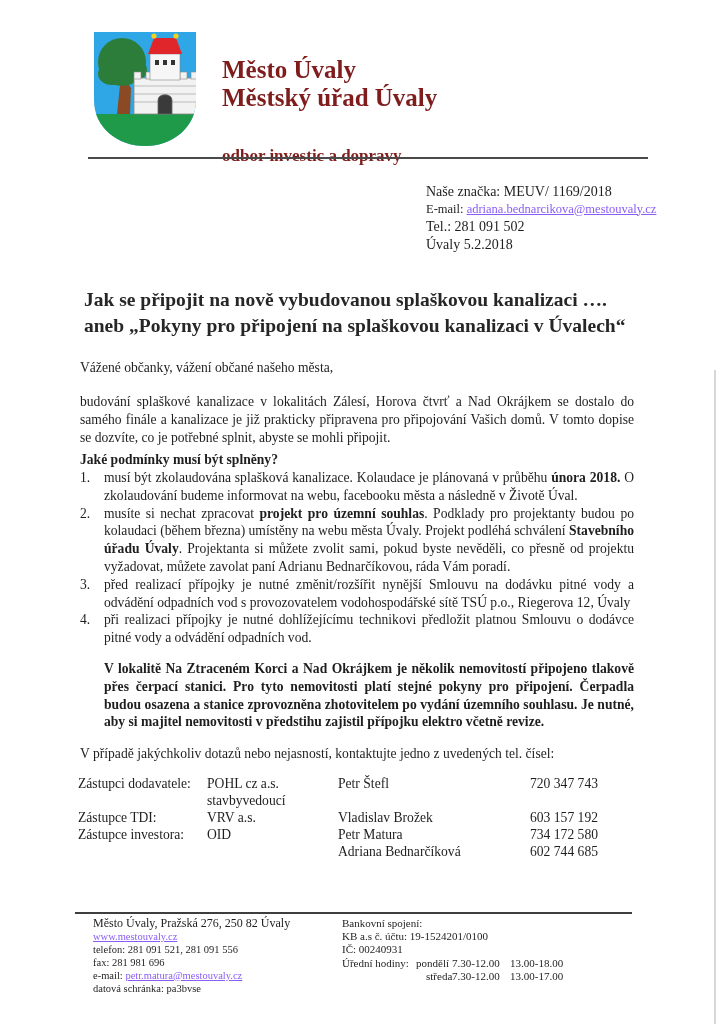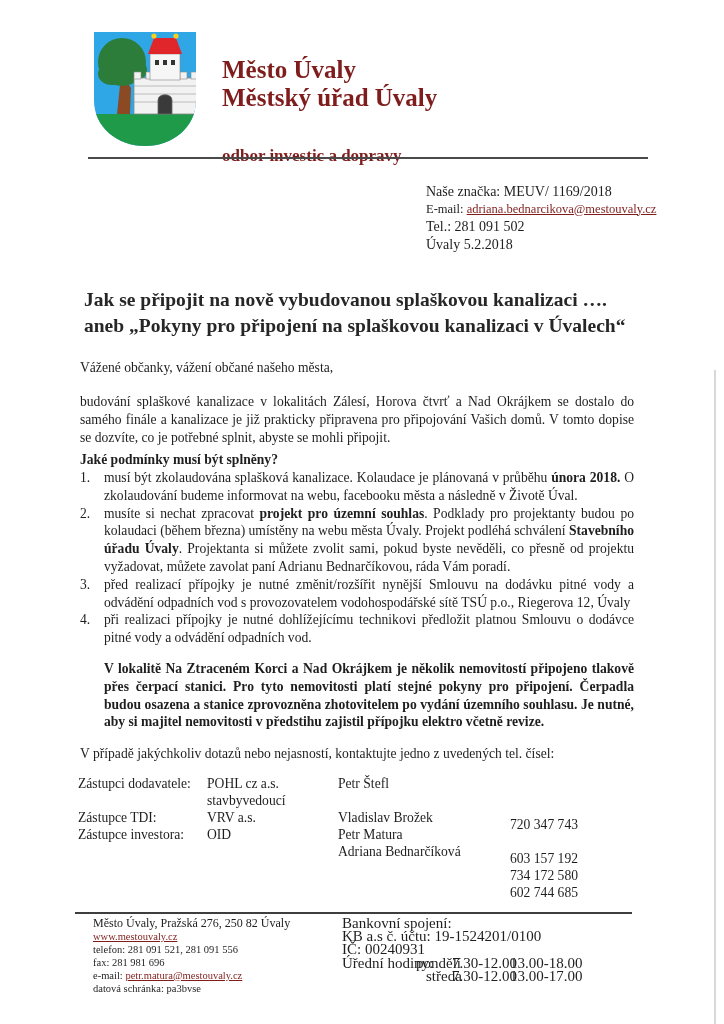--- a/index.html
+++ b/index.html
@@ -19,48 +19,48 @@
   .head-title { left: 222px; font-weight: bold; color: #7f1d1d; white-space: nowrap; }
   .head-t1 { top: 56px; font-size: 25px; }
   .head-t2 { top: 84px; font-size: 25px; }
   .head-t3 { top: 114px; font-size: 17px; margin-top: 32px; }
   .rule-top { left: 88px; top: 157px; width: 560px; height: 2px; background: #4a4a4a; }
 
   
   .ref { left: 426px; top: 183px; font-size: 14px; line-height: 17.5px; }
   .ref div { white-space: nowrap; }
   .ref .small { font-size: 12.5px; }
-  .link { color: #7f1d1d; text-decoration: underline; }
+  .link { color: #8b5cf6; text-decoration: underline; }
 
   
   .title { left: 84px; top: 287px; font-size: 19.5px; font-weight: bold; line-height: 26px; color: #262626; white-space: nowrap; }
 
   
   .body { left: 80px; width: 554px; font-size: 13.6px; line-height: 17.8px; }
   .justify { text-align: justify; text-align-last: left; }
   .greet { top: 359px; }
   .p1 { top: 393px; }
   .q { top: 451px; font-weight: bold; }
   ol.list { position: absolute; left: 80px; top: 469px; width: 554px; margin: 0; padding: 0; list-style: none; font-size: 13.6px; line-height: 17.8px; }
   ol.list li { position: relative; padding-left: 24px; text-align: justify; text-align-last: left; }
   ol.list li .num { position: absolute; left: 0; top: 0; }
   .p2 { left: 104px; width: 530px; top: 660px; font-weight: bold; }
   .p3 { top: 745px; }
 
   
   .contacts { left: 78px; top: 775px; font-size: 13.6px; line-height: 17px; }
   .crow { position: relative; height: 17px; white-space: nowrap; }
   .crow span { position: absolute; top: 0; }
-  .c1 { left: 0; } .c2 { left: 129px; } .c3 { left: 260px; } .c4 { left: 432px; margin-top: 41px; }
+  .c1 { left: 0; } .c2 { left: 129px; } .c3 { left: 260px; } .c4 { left: 452px; }
 
   
   .rule-bot { left: 75px; top: 912px; width: 557px; height: 2px; background: #3e3e3e; }
   .foot-l { left: 93px; top: 916px; font-size: 10.5px; line-height: 13px; white-space: nowrap; }
   .foot-l .first { font-size: 12px; line-height: 14px; }
-  .foot-r { left: 342px; top: 917px; font-size: 15px; line-height: 13.2px; white-space: nowrap; }
+  .foot-r { left: 342px; top: 917px; font-size: 11px; line-height: 13.2px; white-space: nowrap; }
   .hours-row { position: relative; height: 13.2px; }
   .hours-row span { position: absolute; top: 0; }
   .hr-label { left: 0; } .hr-day { left: 74px; } .hr-t1 { left: 110px; } .hr-t2 { left: 168px; }
   .hr-day2 { left: 84px; }
 </style>
 </head>
 <body>
 
 <div class="scanline"></div>
 

